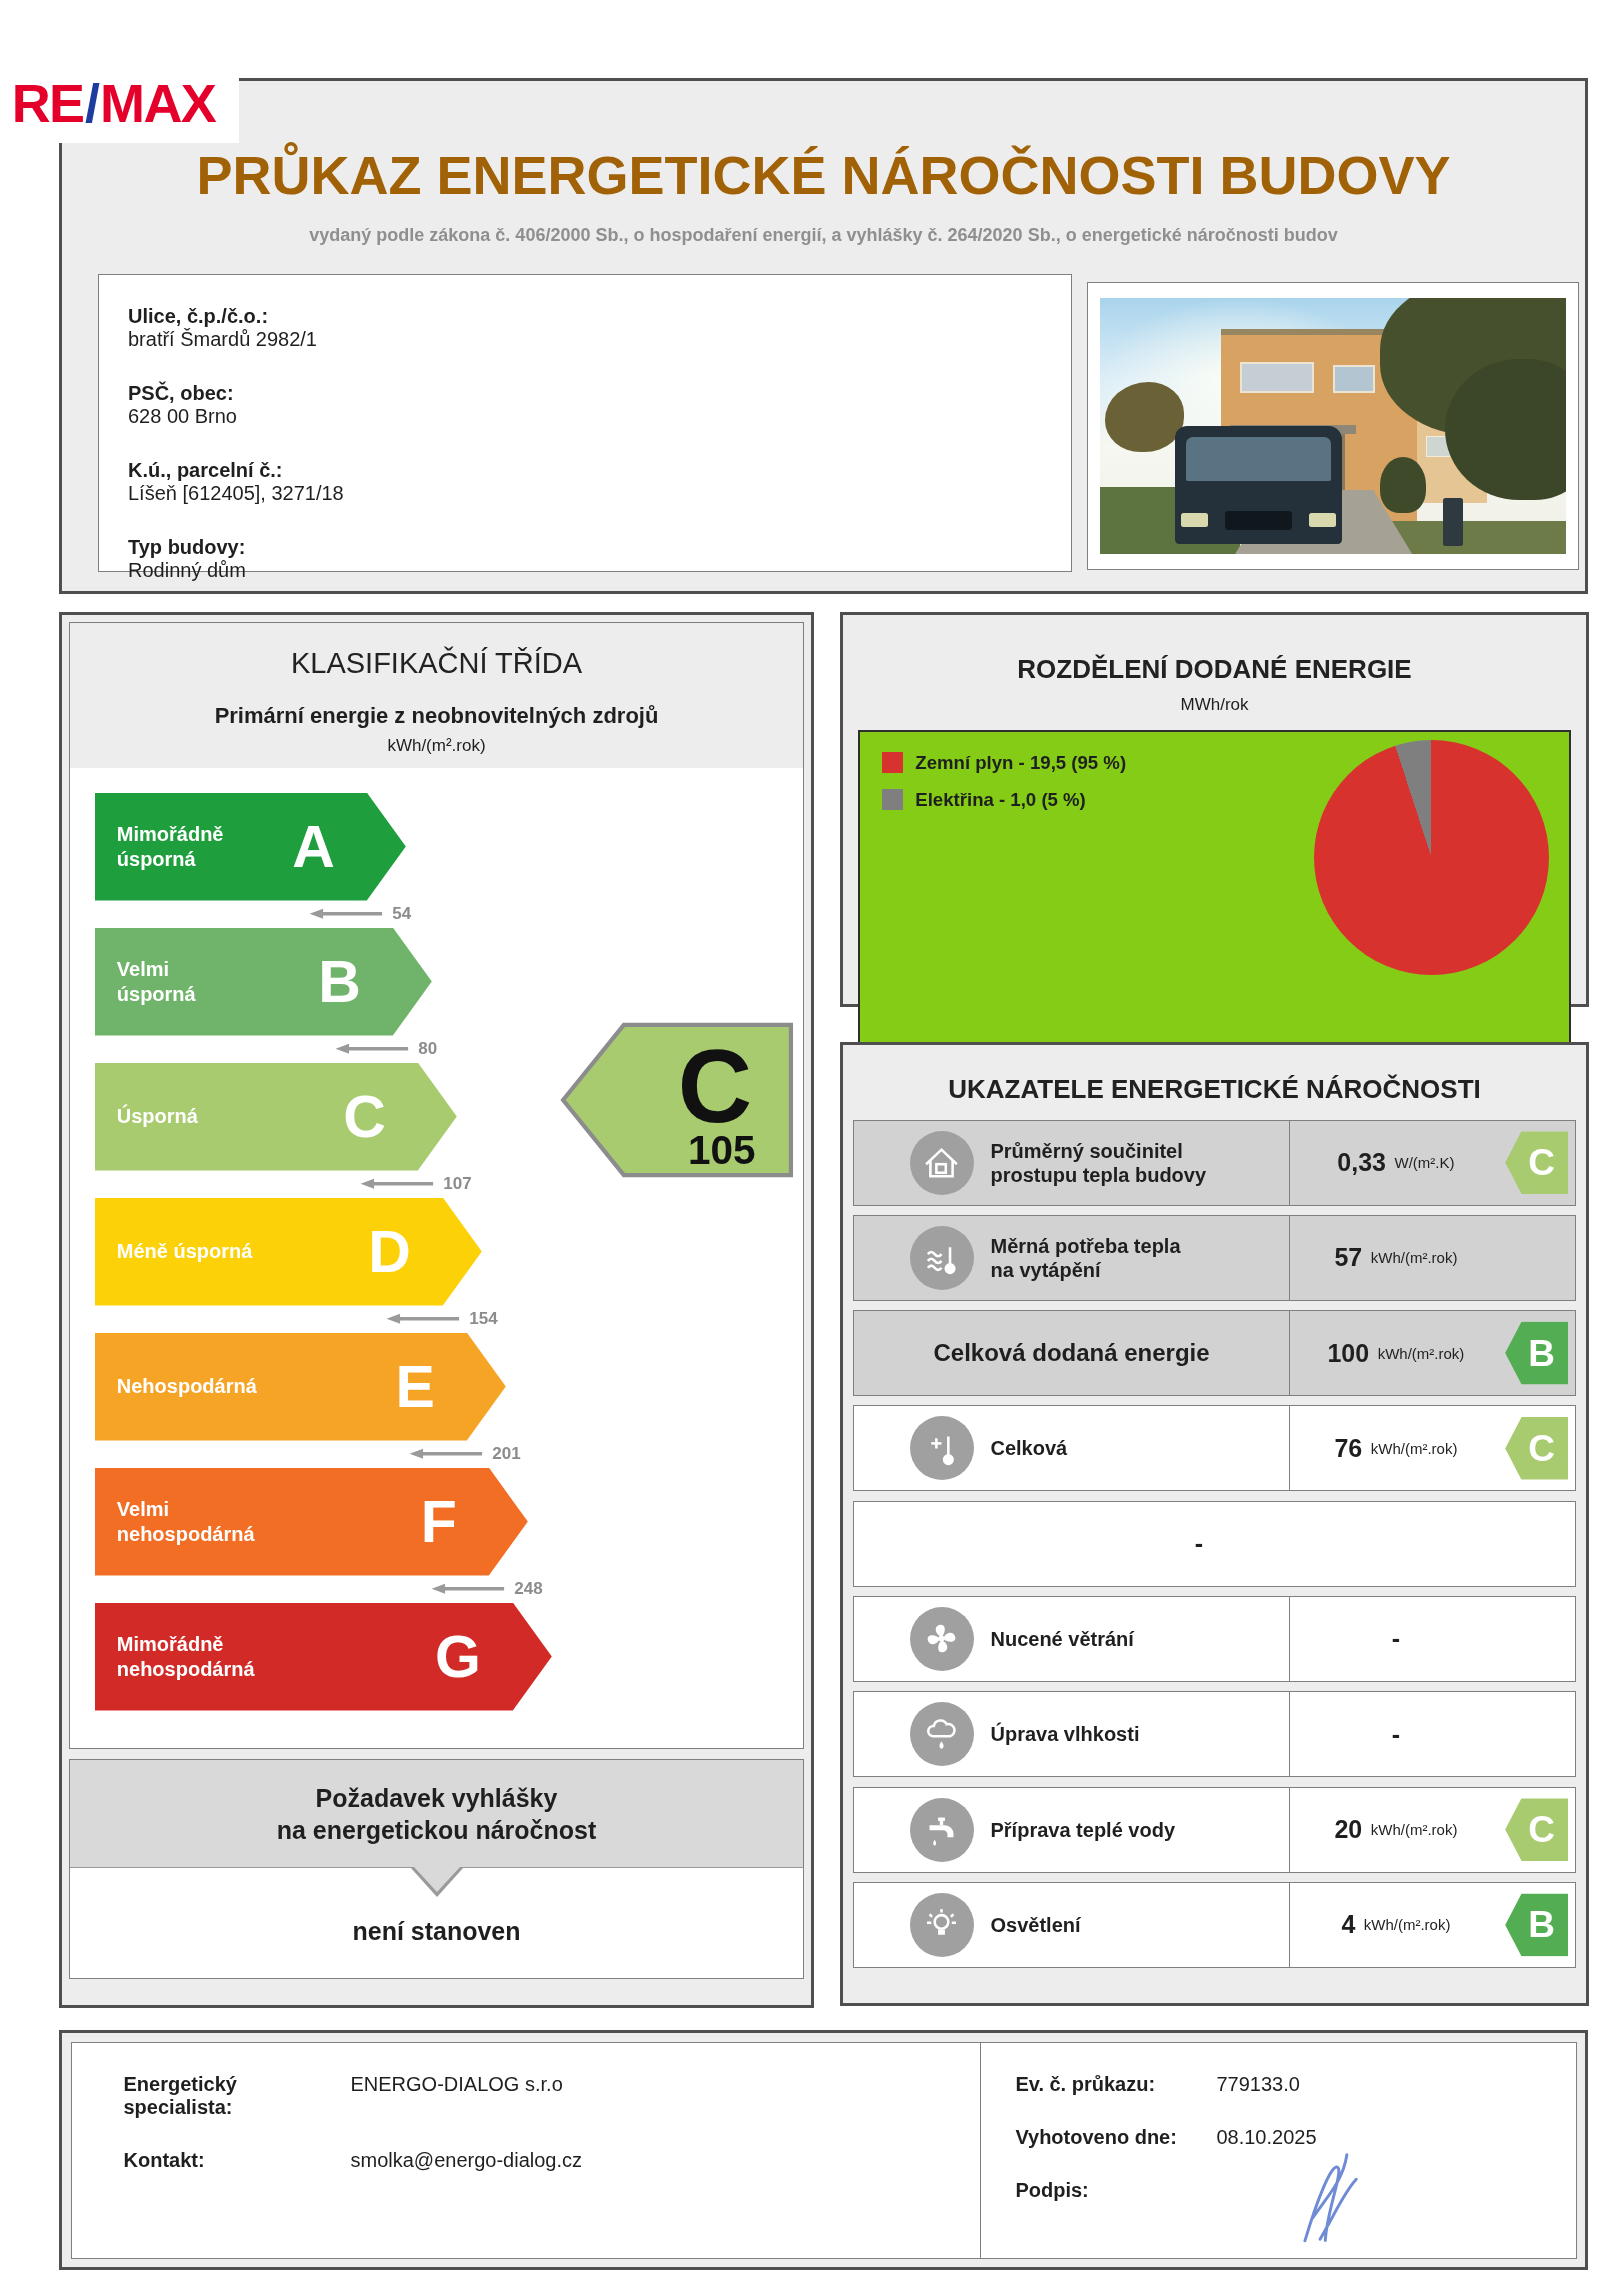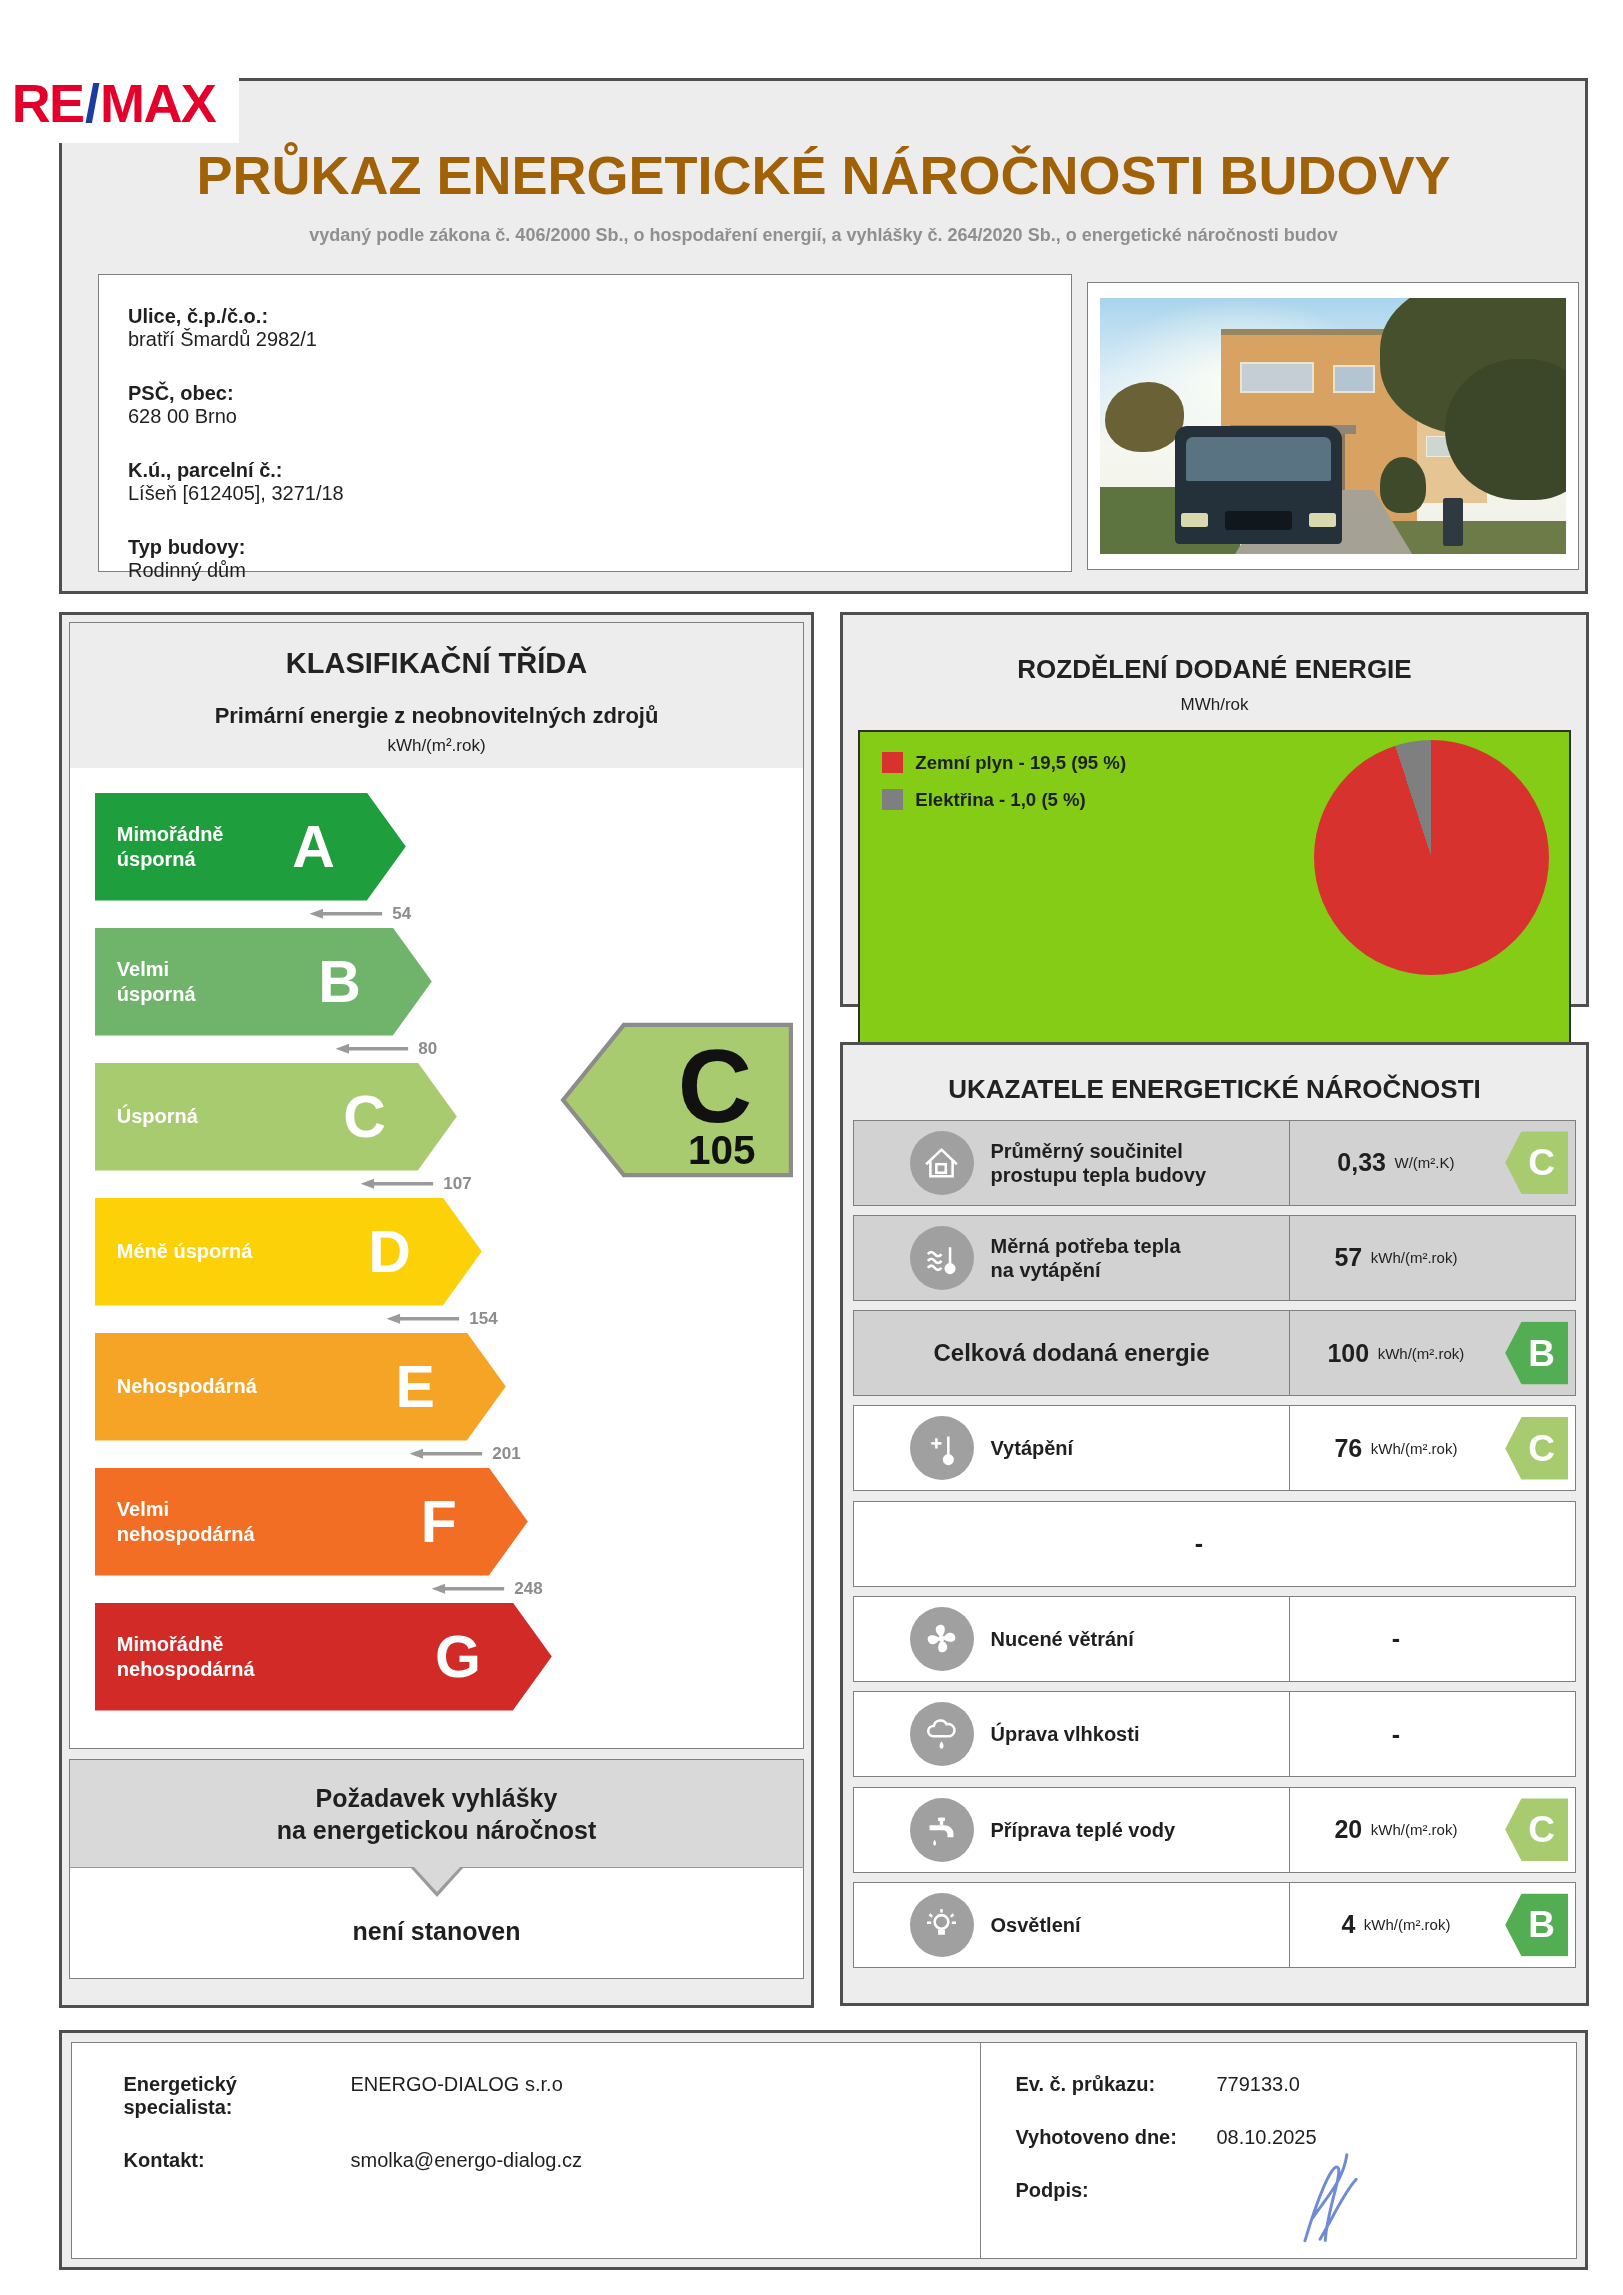--- a/index.html
+++ b/index.html
@@ -52,21 +52,21 @@
   .p-van { left:16%; bottom:4%; width:36%; height:46%; background:#25313a; border-radius:12px 13.5px 4.2px 4.2px; }
   .p-van .vglass { position:absolute; left:7%; top:9%; width:86%; height:38%; background:#5a7382;
                    border-radius:6.8px 6.8px 1.7px 1.7px; }
   .p-van .vlight1,.p-van .vlight2 { position:absolute; bottom:14%; width:16%; height:12%; background:#d9d9ae; border-radius:2.5px; }
   .p-van .vlight1 { left:4%; } .p-van .vlight2 { right:4%; }
   .p-van .vgrille { position:absolute; left:30%; bottom:12%; width:40%; height:16%; background:#11181d; border-radius:3.4px; }
   
   .panel-left { left:59px; top:612px; width:755px; height:1396px; padding:6.8px; }
   .scale-box { height:1127px; position:relative; }
   .scale-header { background:#ededed; text-align:center; padding:24px 0 12px; }
-  .scale-title { font-size:29px; font-weight:700; color:#222; }
+  .scale-title { font-size:29px; font-weight:400; color:#222; }
   .scale-sub { font-size:22px; font-weight:700; margin-top:23px; }
   .scale-unit { font-size:17px; margin-top:6.8px; }
   .scale-rows { padding:25px 0 0 25px; }
   .arrow { position:relative; height:108px; display:flex; align-items:center; color:#fff;
            clip-path:polygon(0 0, calc(100% - 39px) 0, 100% 50%, calc(100% - 39px) 100%, 0 100%); }
   .arrow .alabel { font-size:20px; font-weight:700; padding-left:22px; line-height:1.25; white-space:pre-line; }
   .arrow .aletter { position:absolute; right:71px; font-size:59px; font-weight:700; }
   .threshold { display:flex; align-items:center; height:27px; gap:8.5px; }
   .threshold .tnum { color:#8c8c8c; font-size:17px; font-weight:700; }
   .rating-badge { position:absolute; left:486px; top:396px; }
@@ -370,21 +370,21 @@
       <div class="ind-row">
         <div class="ind-left">
           <div class="ind-icon">
             <svg width="41" height="41" viewBox="0 0 48 48" fill="none" stroke="#fff" stroke-width="3">
               <line x1="12" y1="18" x2="24" y2="18"></line>
                 <line x1="18" y1="12" x2="18" y2="24"></line>
               <line x1="32" y1="10" x2="32" y2="32"></line>
                 <circle cx="32" cy="37" r="5" fill="#fff"></circle>
             </svg>
           </div>
-          <div class="ind-label">Vytápění</div>
+          <div class="ind-label">Celková</div>
         </div>
         <div class="ind-right">
           <span class="ind-value">76</span>
           <span class="ind-unit">kWh/(m².rok)</span>
           <span class="badge" style="background-color: rgb(169, 203, 112);">C</span>
         </div>
       </div>
 
       <div class="ind-row">
         <div class="ind-right">

